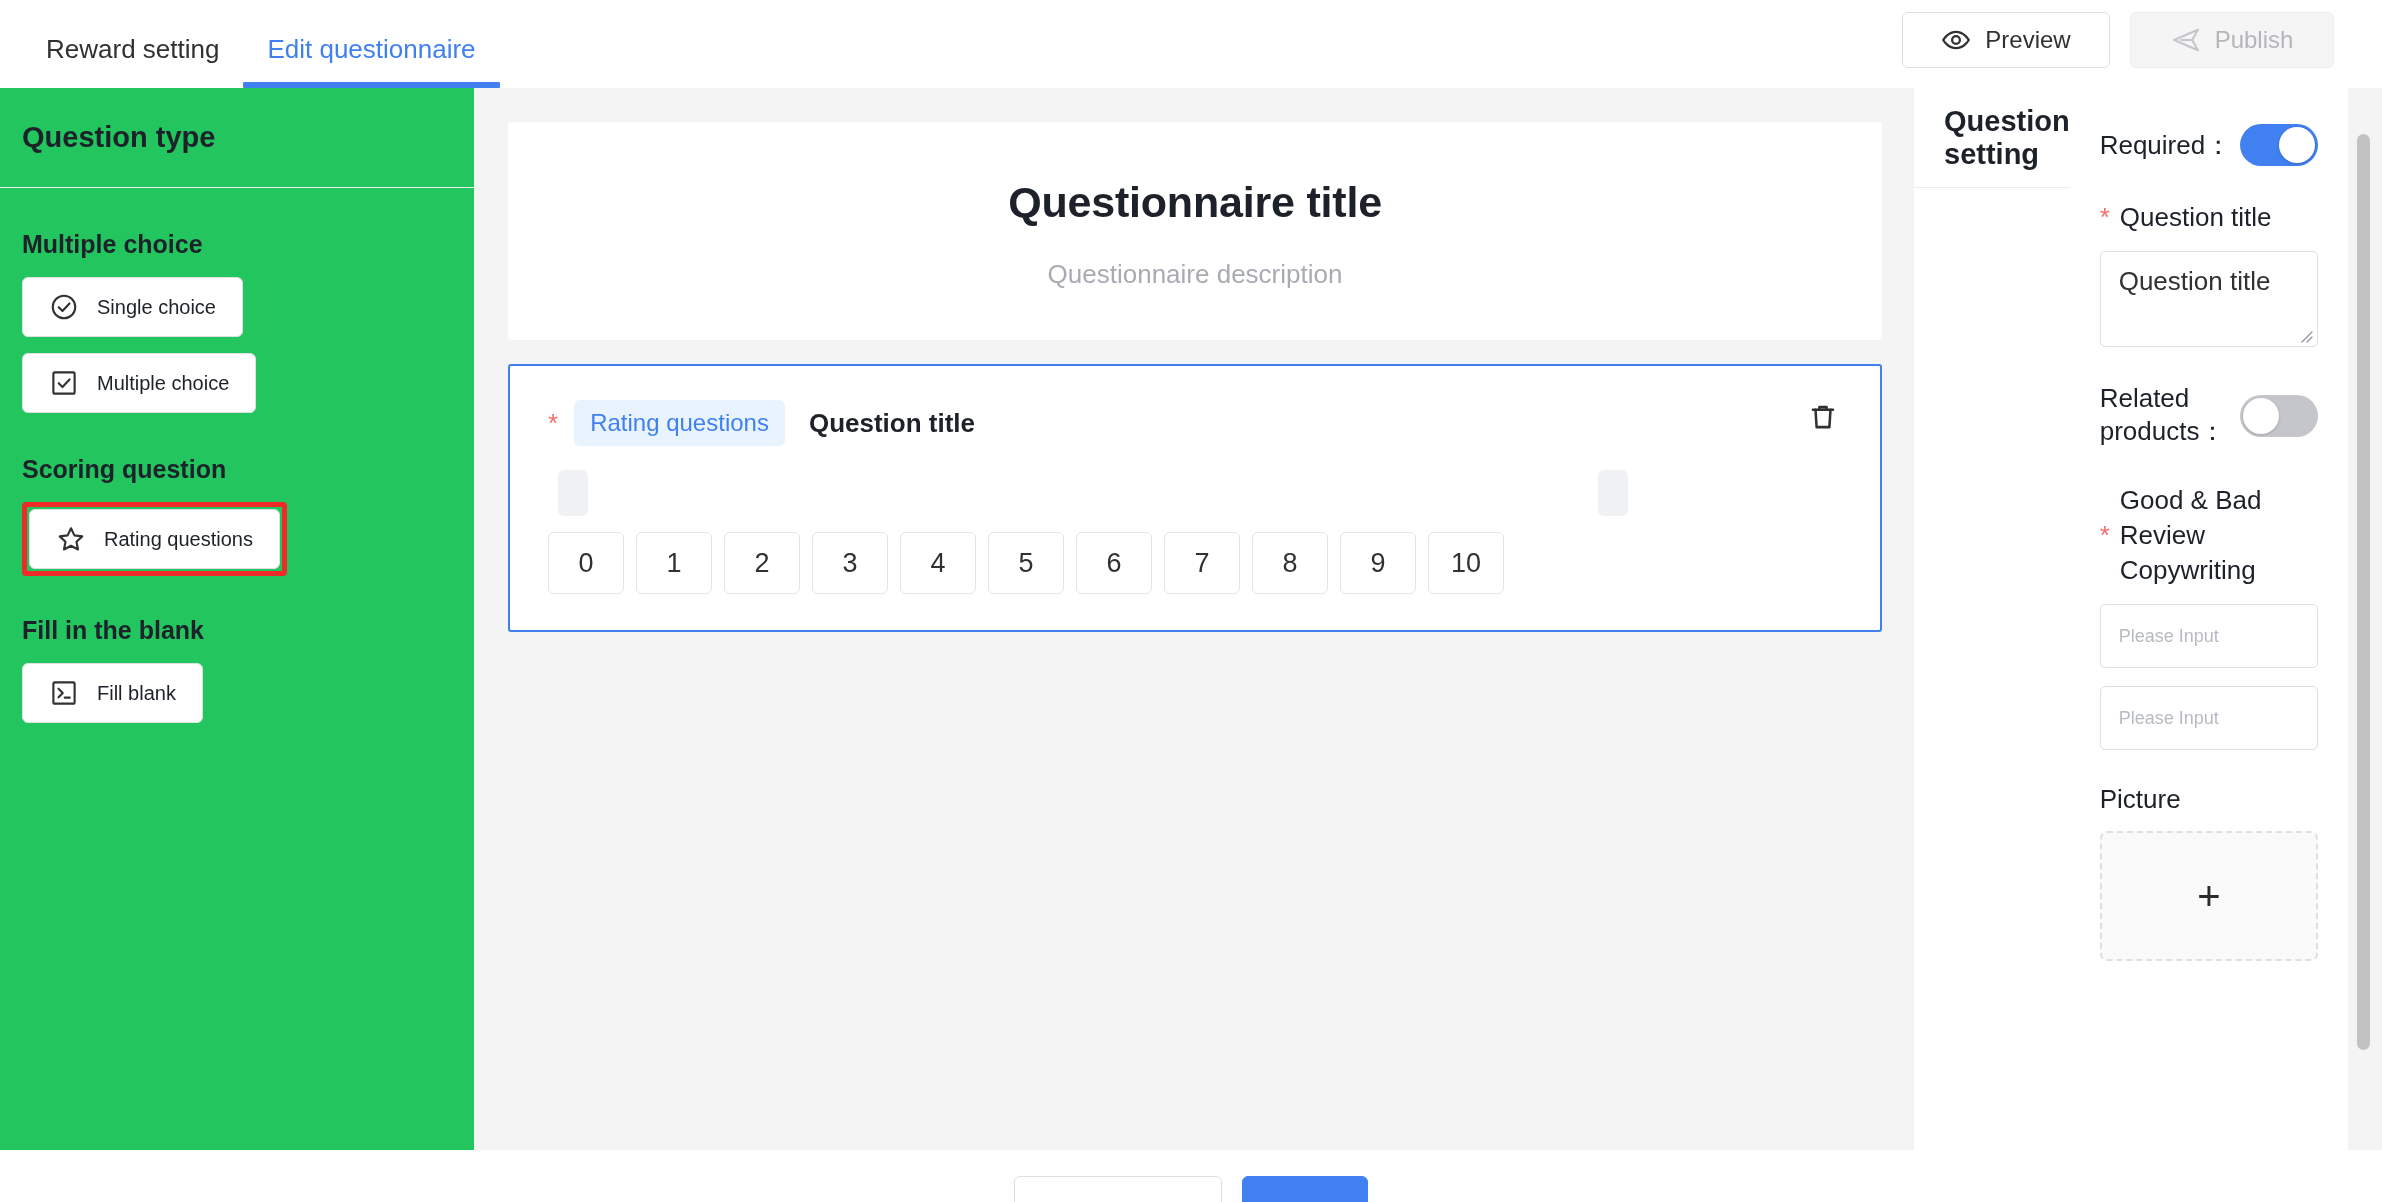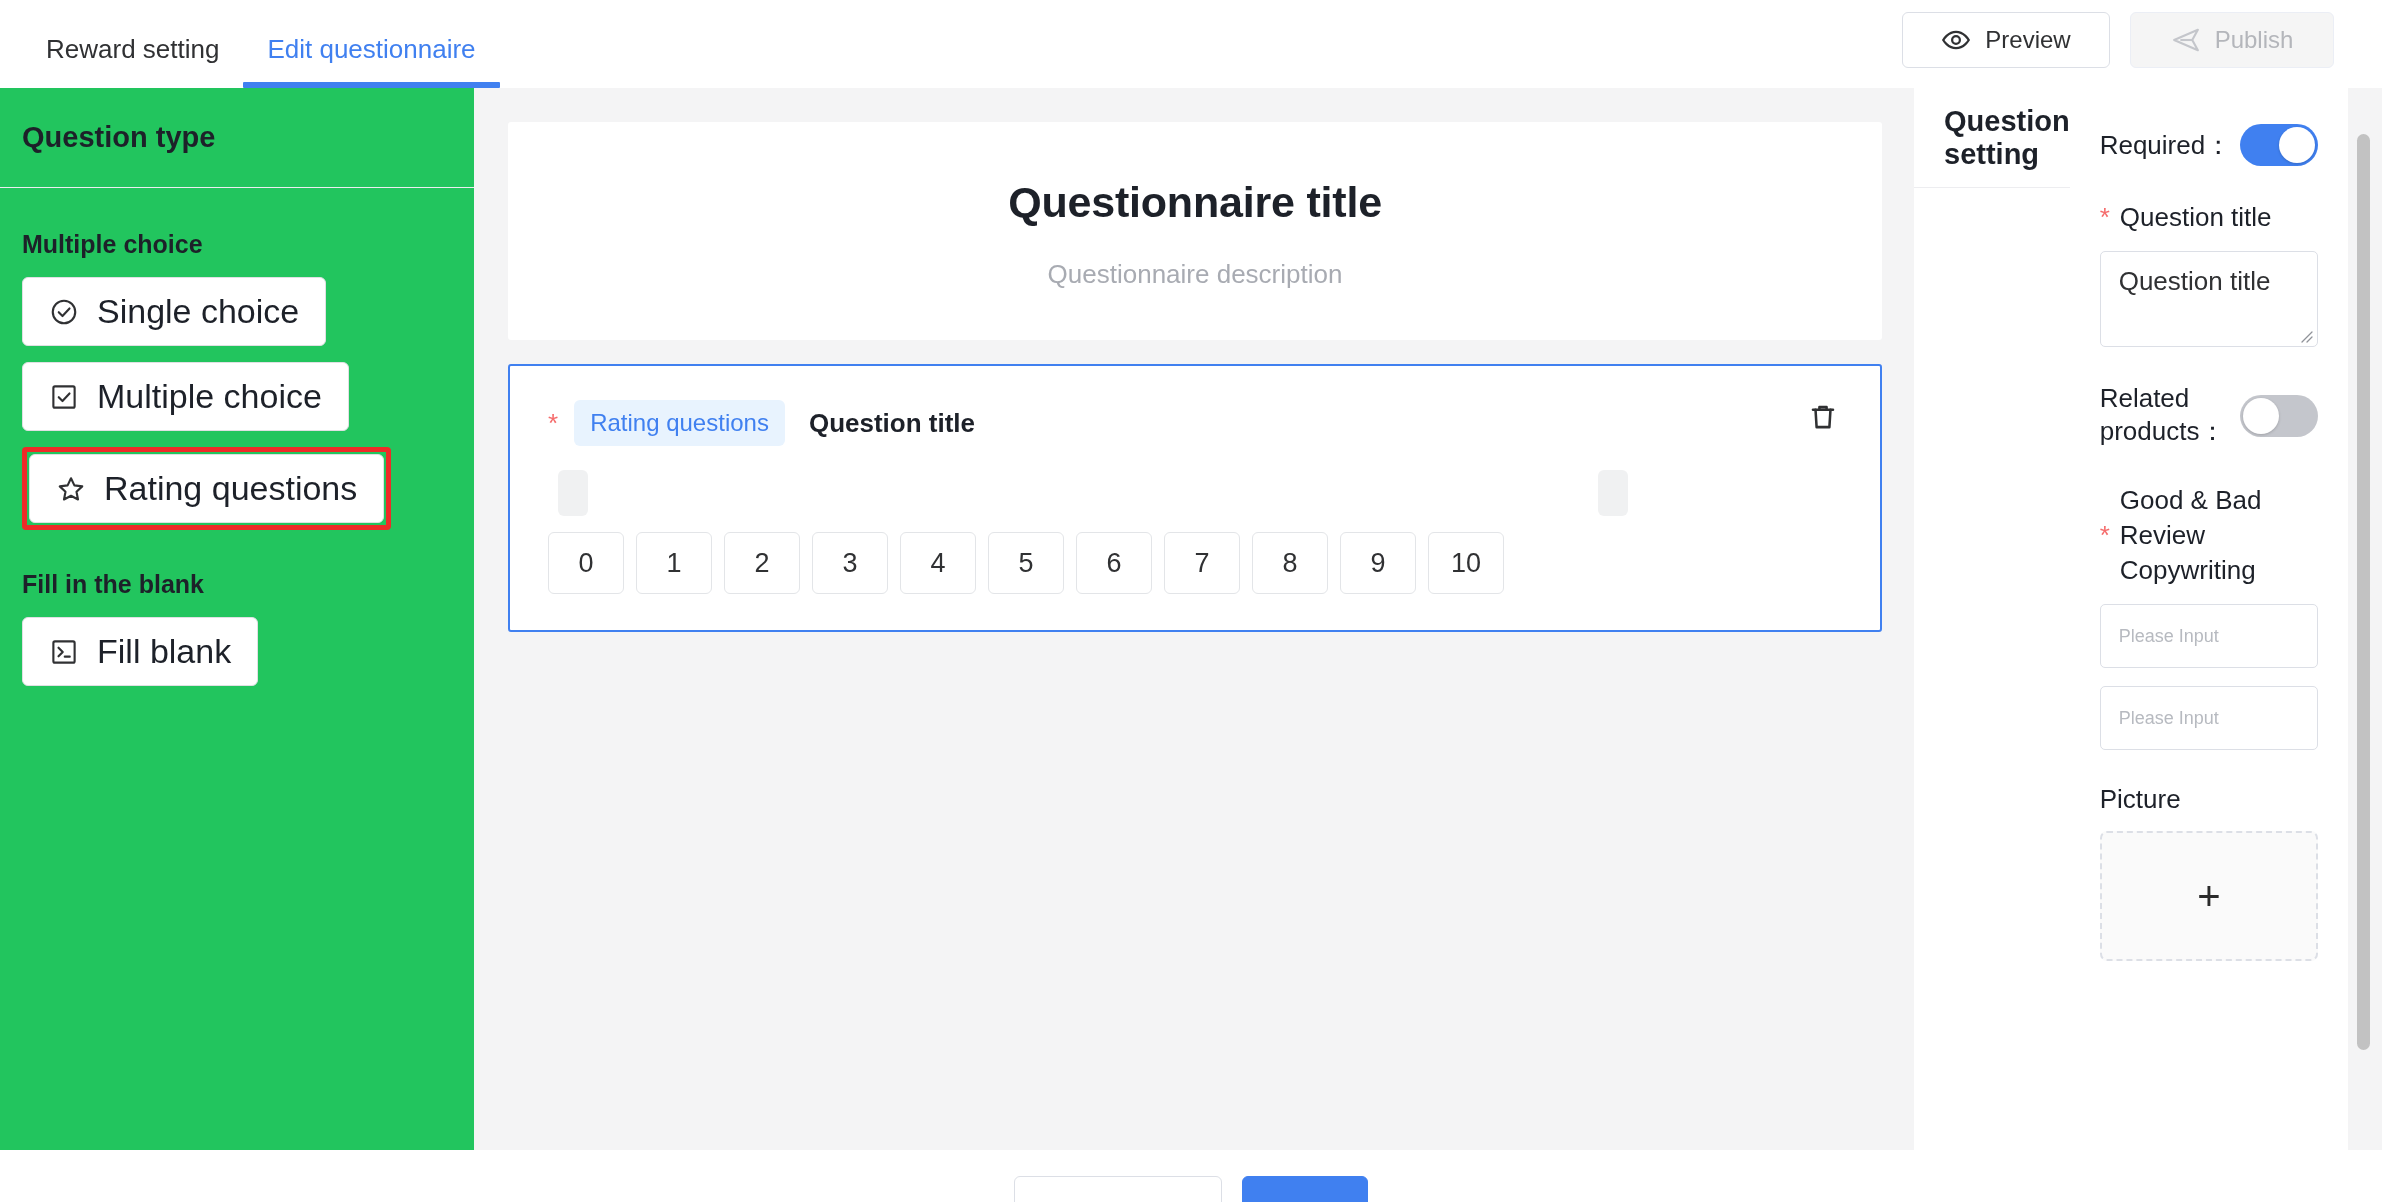--- a/index.html
+++ b/index.html
@@ -124,21 +124,21 @@
   .group-label.first { margin-top: 20px; }
 
   .type-btn {
     display: inline-flex;
     align-items: center;
     gap: 18px;
     border: 1px solid #e0e0e3;
     border-radius: 6px;
     background: #fff;
     padding: 14px 26px;
-    font-size: 34px;
+    font-size: 20px;
     color: #1d2129;
     cursor: pointer;
     margin-bottom: 16px;
     white-space: nowrap;
   }
   .type-btn .ticon { display: flex; width: 30px; height: 30px; align-items: center; justify-content: center; }
 
   .hl-wrap {
     display: inline-block;
     border: 5px solid #ee2b28;
@@ -478,20 +478,21 @@
             <span class="ticon">
               <svg width="30" height="30" viewBox="0 0 24 24" fill="none" stroke="#303133" stroke-width="1.7">
                 <rect x="3.5" y="3.5" width="17" height="17" rx="1.2"></rect>
                 <path d="M7.8 12.2 10.8 15.2 16.4 9.2" stroke-linecap="round" stroke-linejoin="round"></path>
               </svg>
             </span>
             <span>Multiple choice</span>
           </div>
         </div>
 
+        <div class="group-label">Scoring question</div>
 
         <div class="hl-wrap">
           <div class="type-btn">
             <span class="ticon">
               <svg width="32" height="32" viewBox="0 0 24 24" fill="none" stroke="#303133" stroke-width="1.7" stroke-linejoin="round">
                 <path d="M12 3.4 14.7 9.1 21 9.9 16.4 14.2 17.6 20.4 12 17.4 6.4 20.4 7.6 14.2 3 9.9 9.3 9.1Z"></path>
               </svg>
             </span>
             <span>Rating questions</span>
           </div>

